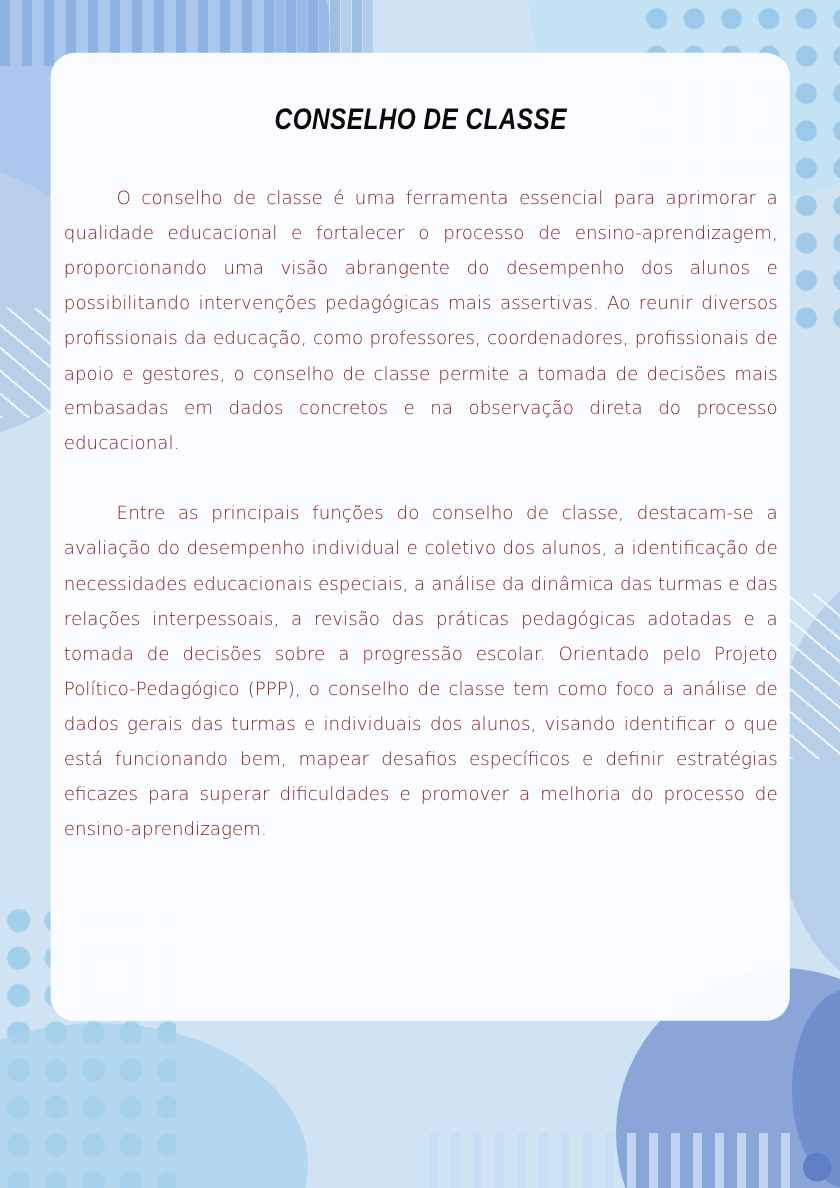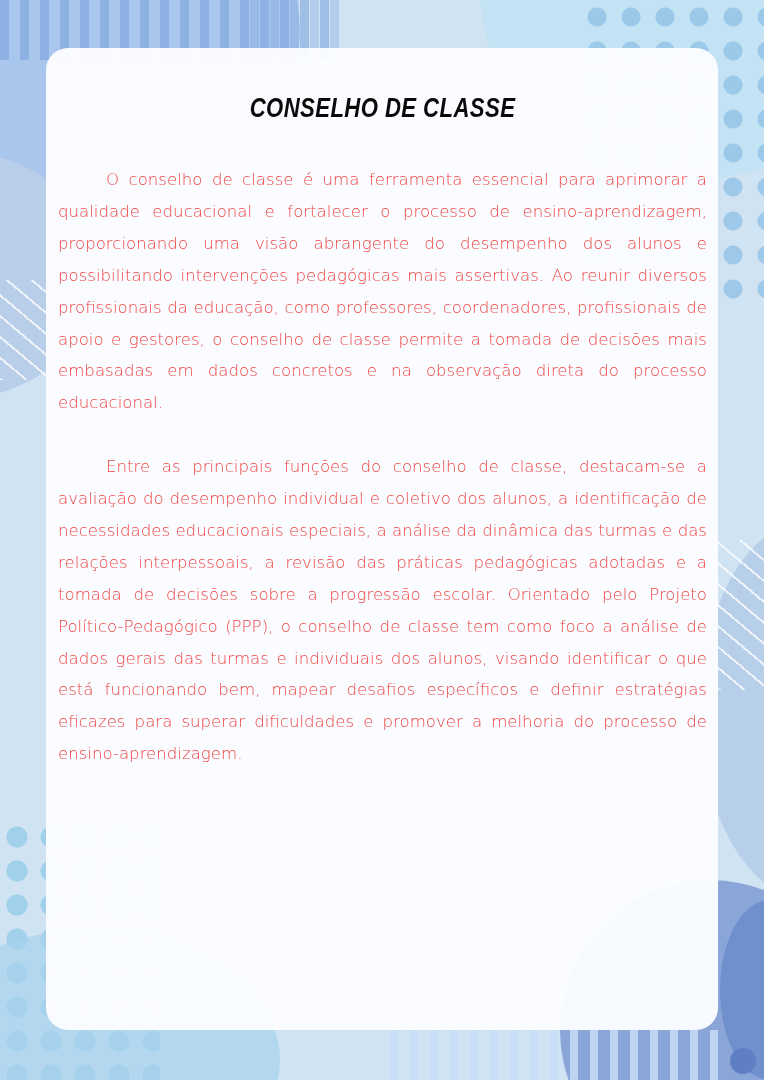--- a/index.html
+++ b/index.html
@@ -17,40 +17,40 @@
     .dots {
       position: absolute;
       background-image: radial-gradient(circle, rgba(120,180,225,0.55) 9px, transparent 10px);
       background-size: 34px 34px;
     }
     .diag {
       position: absolute;
       background: repeating-linear-gradient(40deg, rgba(255,255,255,0.75) 0 2px, transparent 2px 16px);
     }
     .card {
-      position: absolute; left: 46px; top: 48px; width: 672px; height: 982px;
+      position: absolute; left: 46px; top: 48px; width: 672px; height: 880px;
       background: rgba(252,253,255,0.96);
       border-radius: 22px;
       box-sizing: border-box;
       padding: 40px 11px 0 12px;
     }
     .title {
       text-align: center;
       font-family: "Liberation Sans", sans-serif;
       font-weight: bold; font-style: italic;
       font-size: 27px; letter-spacing: 0.5px;
       color: #0a0a0a;
       transform: scaleX(0.82);
       margin: 0 0 36px 0;
       line-height: 40px;
     }
     .para {
       font-family: "DejaVu Sans", sans-serif;
       font-size: 16.6px; line-height: 31.9px;
-      color: #ef4444;
+      color: #7f1d1d;
       text-align: justify;
       text-indent: 48px;
       margin: 0 0 31.9px 0;
       font-weight: 300;
     }
   </style>
 </head>
 <body>
 
 <div class="bg">

